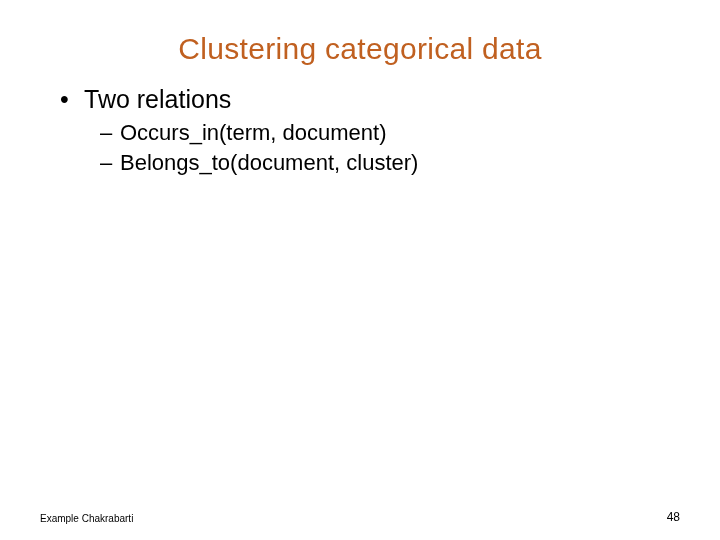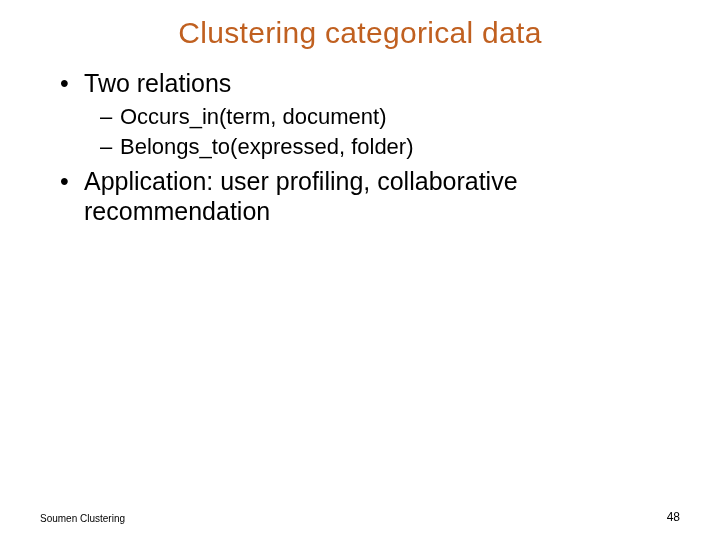--- a/index.html
+++ b/index.html
@@ -7,21 +7,21 @@
       width: 720px;
       height: 540px;
       background: #ffffff;
       font-family: Verdana, Geneva, sans-serif;
       position: relative;
       overflow: hidden;
     }
     .slide {
       width: 100%;
       height: 100%;
-      padding: 16px 40px 40px 40px;
+      padding: 32px 40px 40px 40px;
       position: relative;
     }
     .title {
       text-align: center;
       font-size: 30px;
       color: #c06020;
       font-weight: normal;
       margin-bottom: 18px;
       letter-spacing: 0.3px;
     }
@@ -85,20 +85,19 @@
 </head>
 <body>
 
 <div class="slide">
   <h1 class="title">Clustering categorical data</h1>
   <ul class="top">
     <li>
       <span>Two relations</span>
       <ul class="sub">
         <li>Occurs_in(term, document)</li>
-        <li>Belongs_to(expressed, folder)</li>
+        <li>Belongs_to(document, cluster)</li>
       </ul>
     </li>
-    <li>Application: user profiling, collaborative recommendation</li>
   </ul>
-  <div class="footer-left">Soumen Clustering</div>
+  <div class="footer-left">Example Chakrabarti</div>
   <div class="footer-right">48</div>
 </div>
 
 </body></html>

